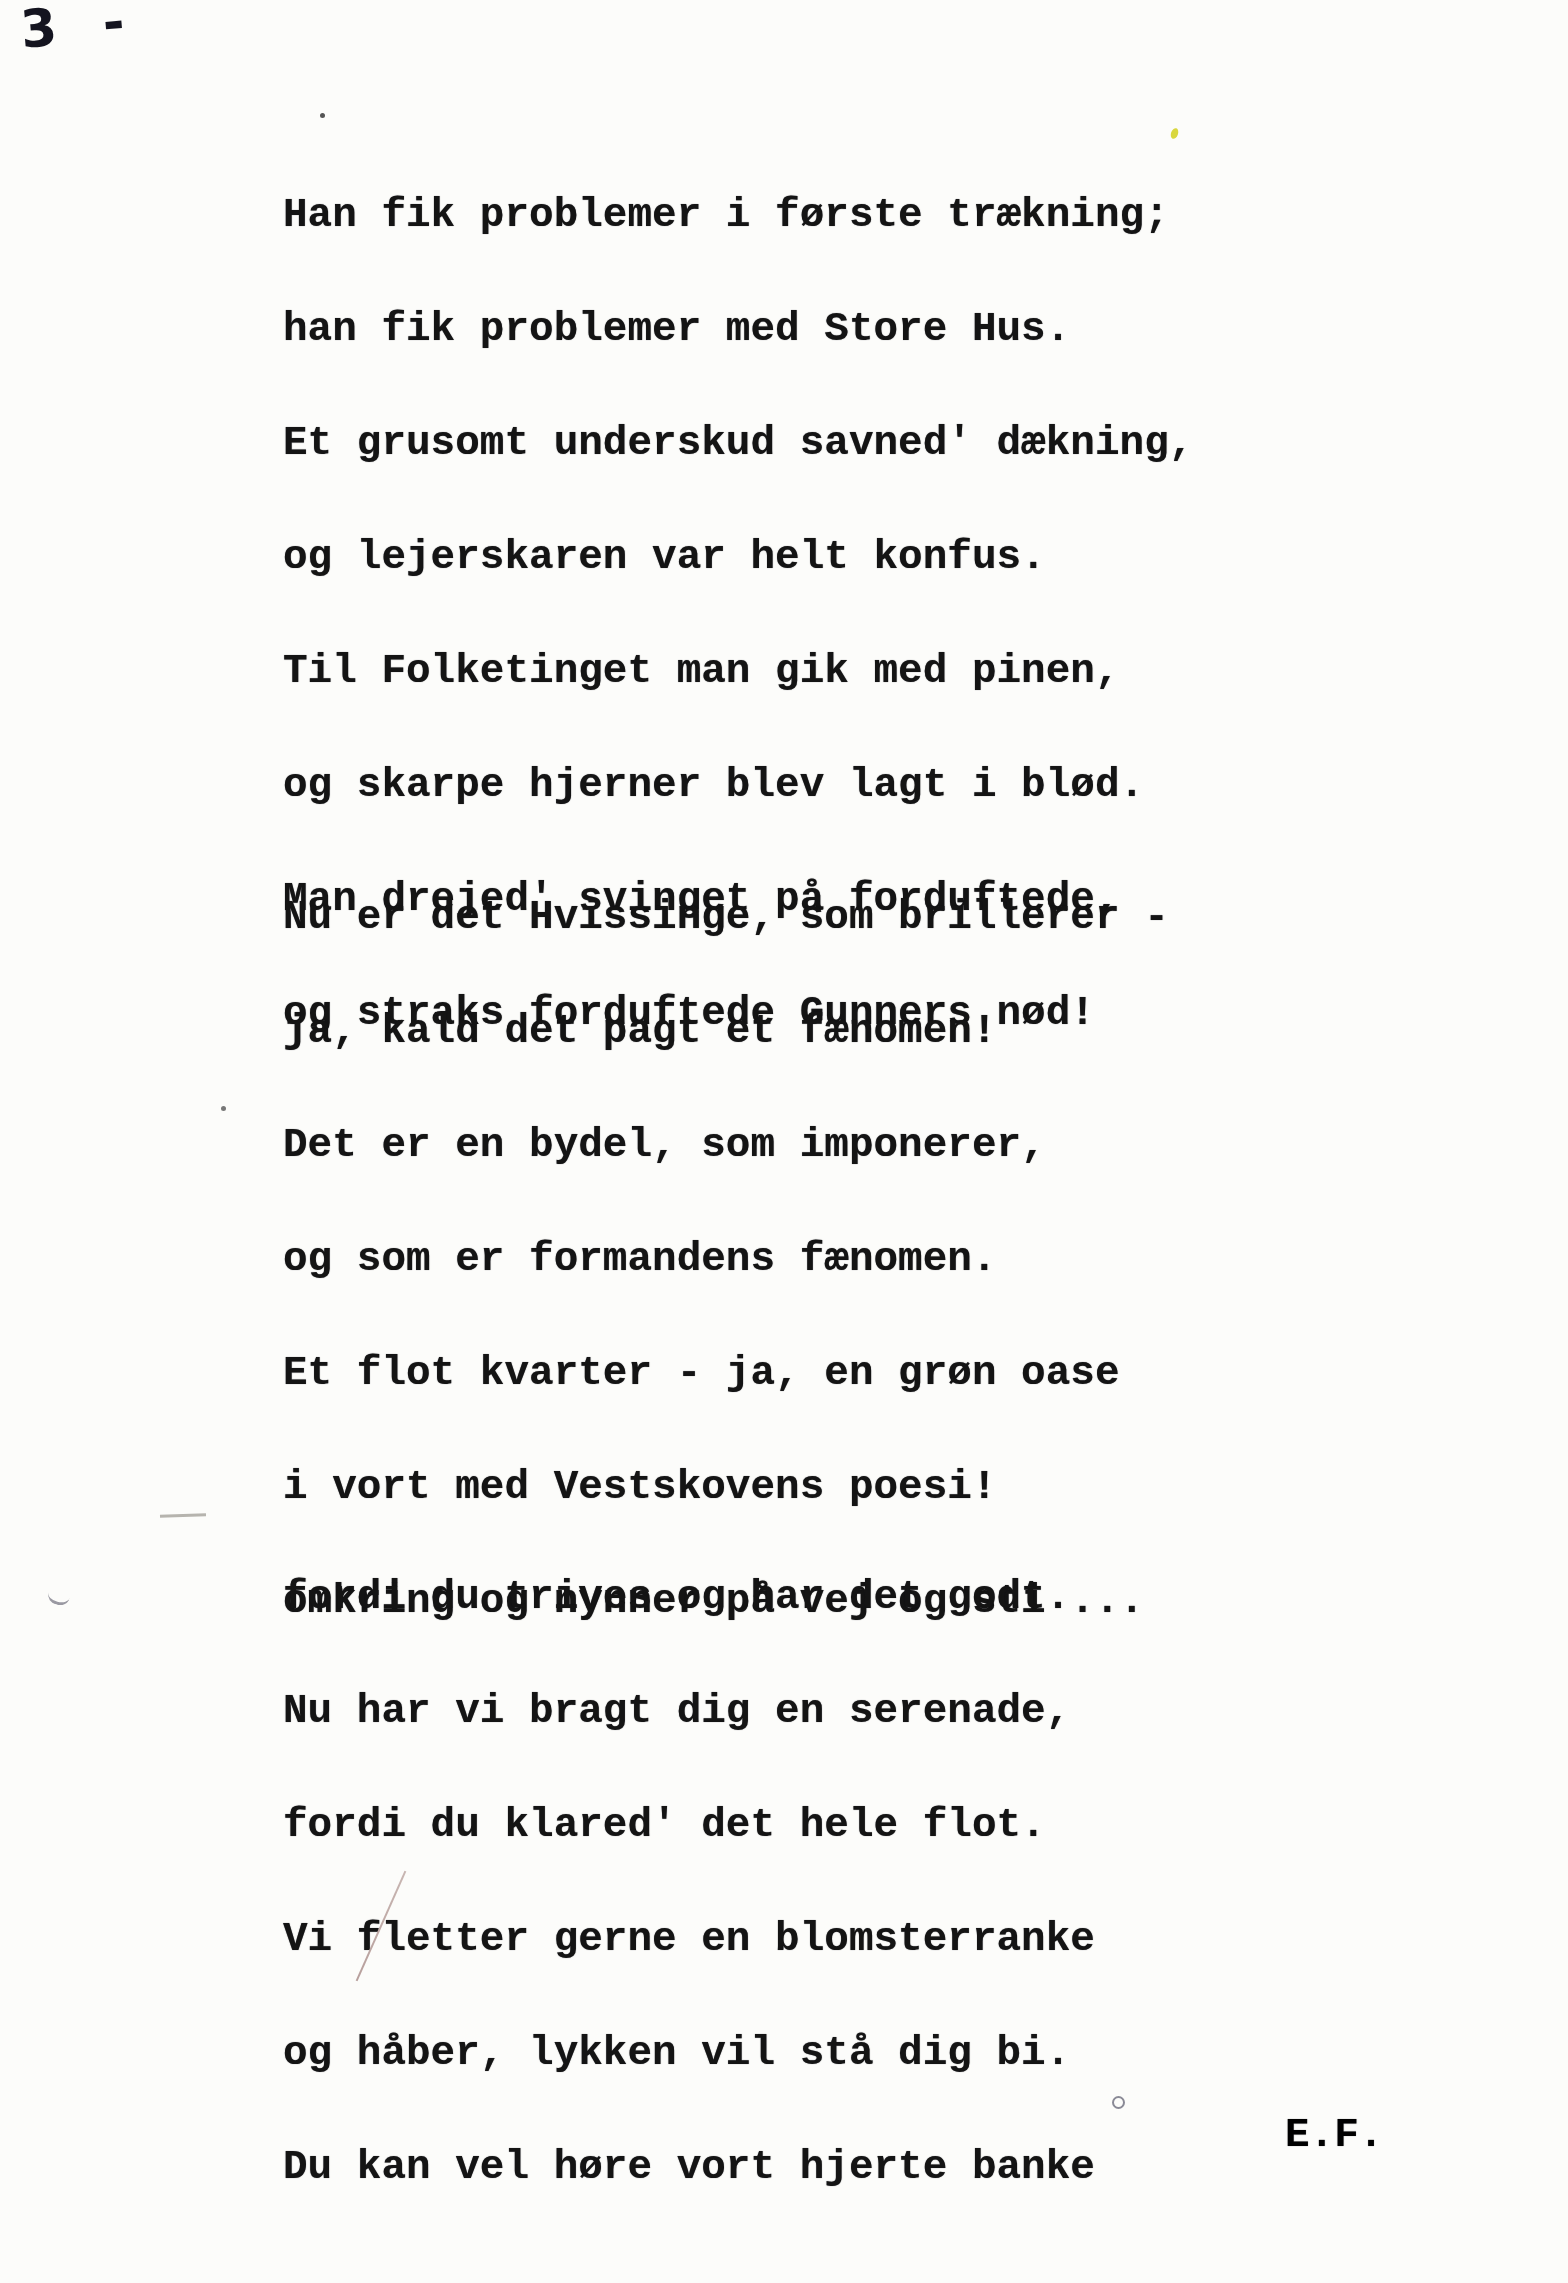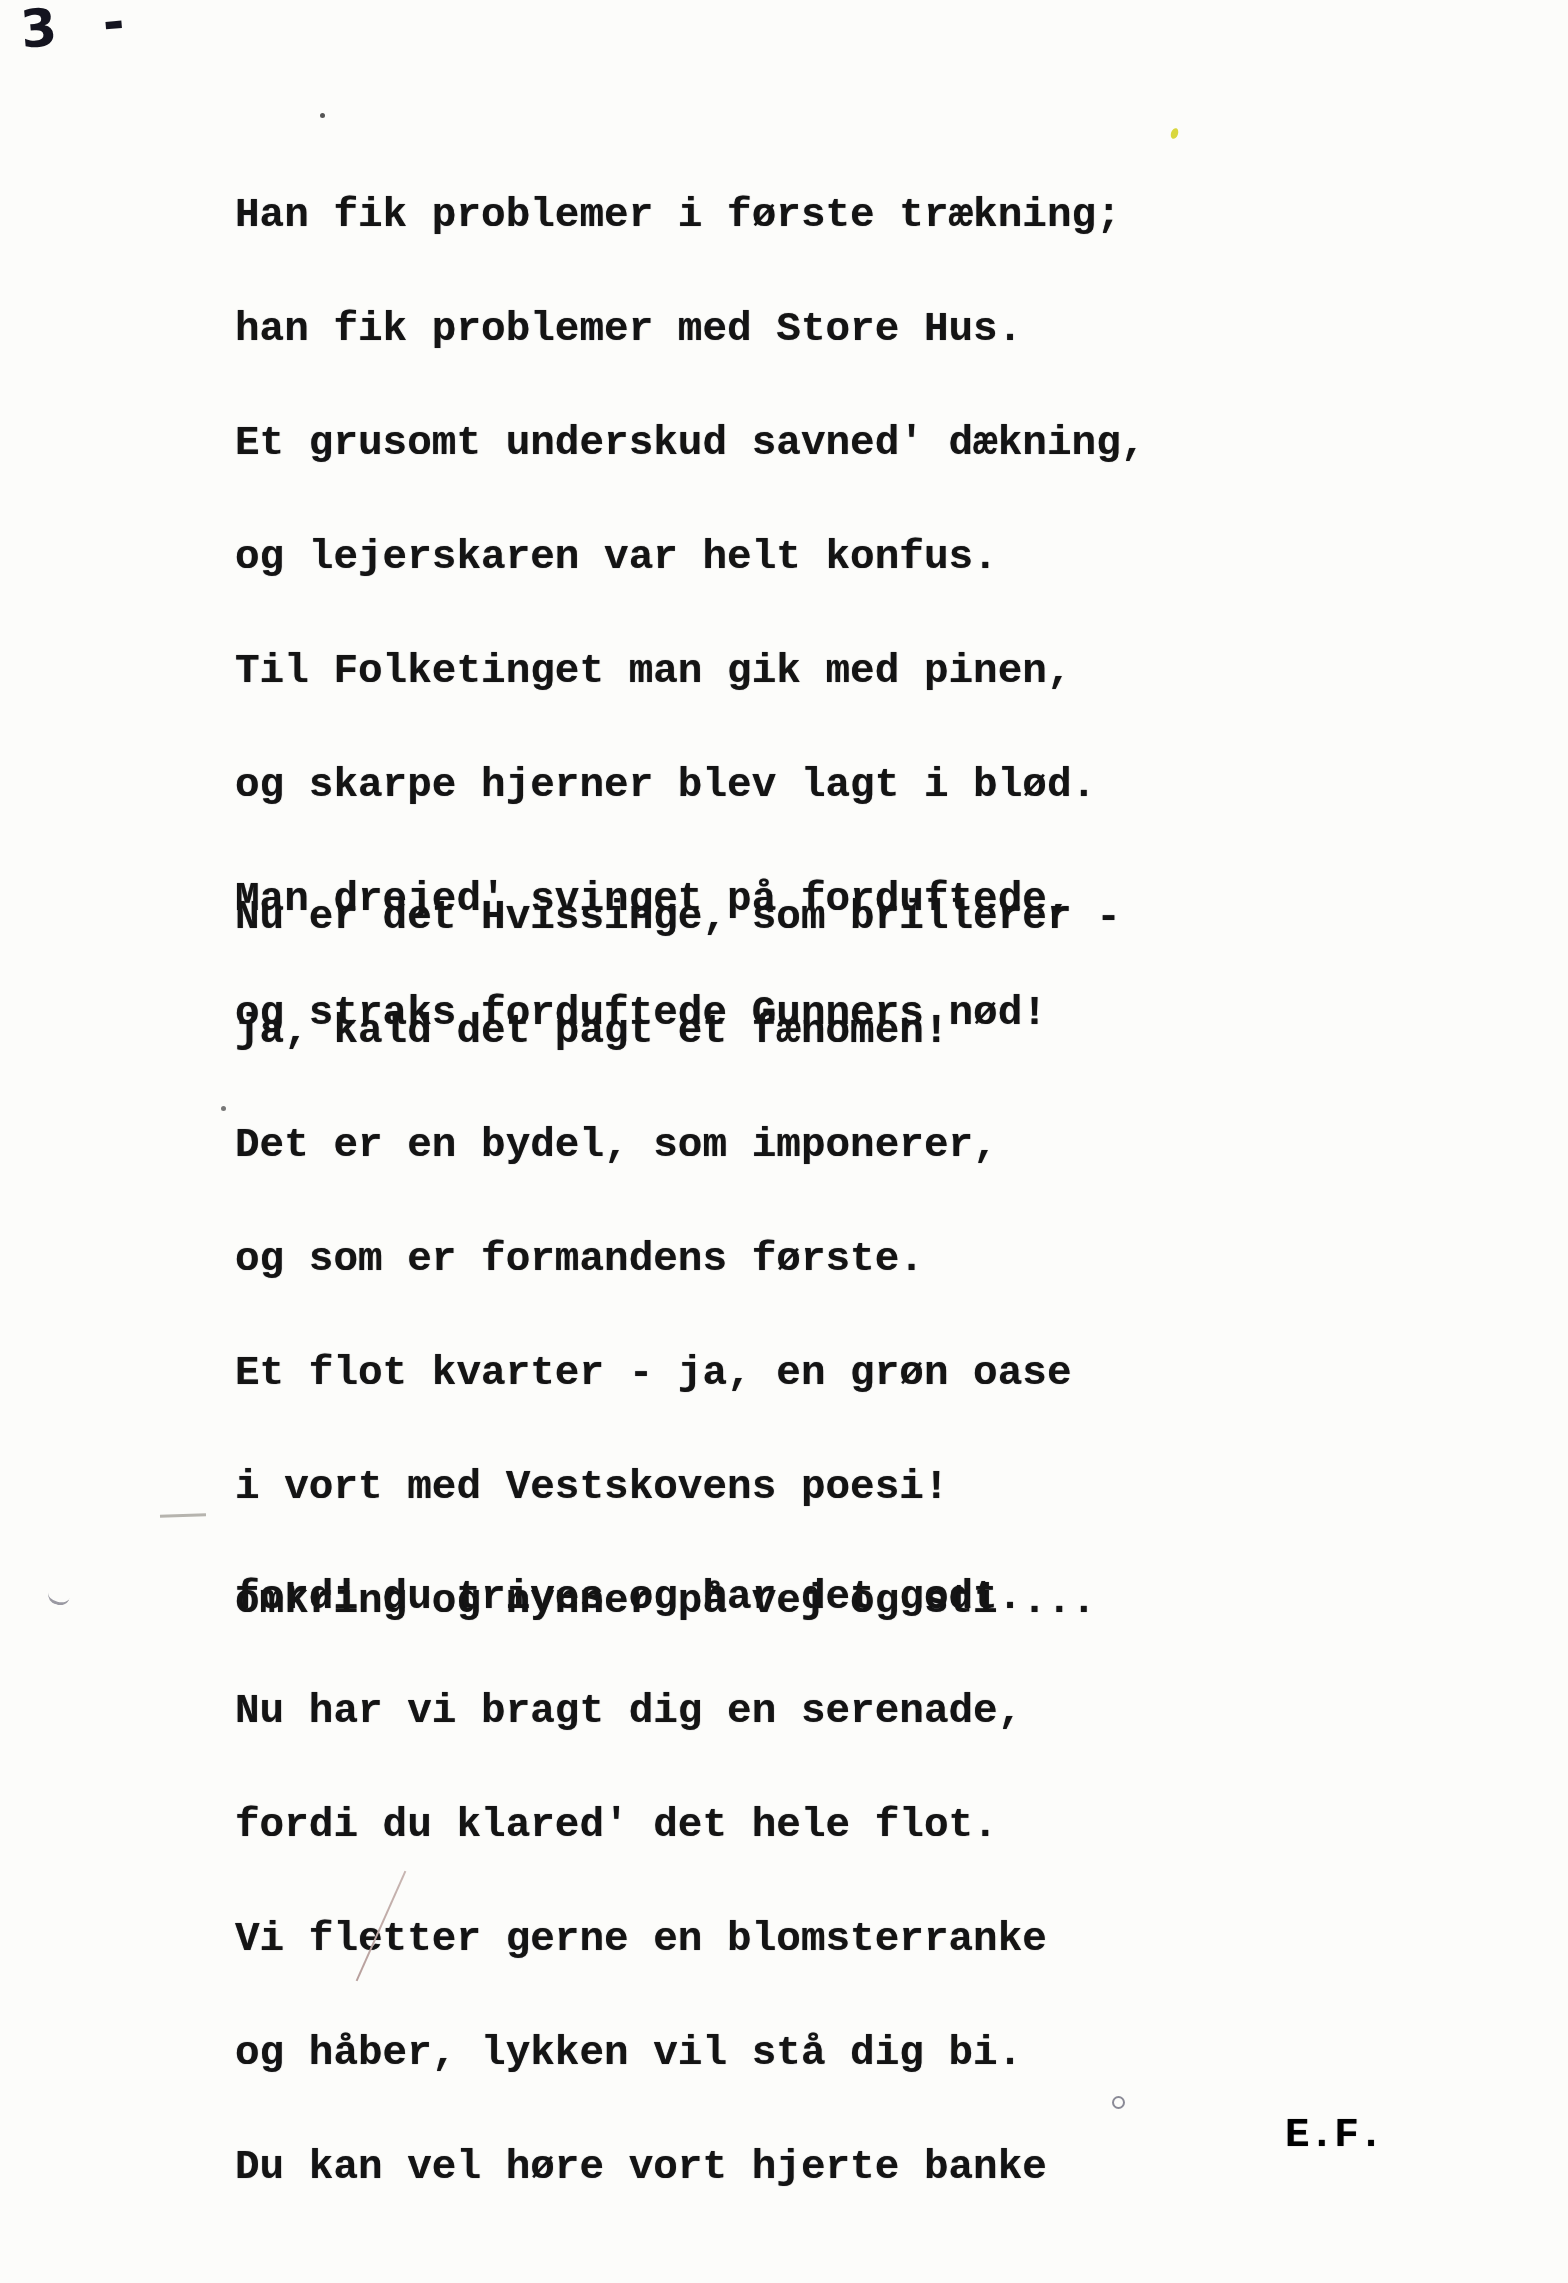--- a/index.html
+++ b/index.html
@@ -37,20 +37,21 @@
   }
   .line {
     display: block;
     height: 78px;
     line-height: 78px;
     font-size: 41px;
     font-weight: bold;
     color: #141414;
     text-shadow: 0 0 1px rgba(15,15,25,0.6);
     white-space: pre;
+    margin-left: 48px;
   }
   .stanza-1 { top: 140px; }
   .stanza-2 { top: 842px; }
   .stanza-3 { top: 1522px; }
   .signature {
     position: absolute;
     left: 1285px;
     top: 2096px;
     font-size: 41px;
     font-weight: bold;
@@ -106,21 +107,21 @@
     <span class="line">Til Folketinget man gik med pinen,</span>
     <span class="line">og skarpe hjerner blev lagt i blød.</span>
     <span class="line">Man drejed' svinget på forduftede,</span>
     <span class="line">og straks forduftede Gunners nød!</span>
   </div>
 
   <div class="stanza stanza-2">
     <span class="line">Nu er det Hvissinge, som brillerer -</span>
     <span class="line">ja, kald det pagt et fænomen!</span>
     <span class="line">Det er en bydel, som imponerer,</span>
-    <span class="line">og som er formandens første.</span>
+    <span class="line">og som er formandens fænomen.</span>
     <span class="line">Et flot kvarter - ja, en grøn oase</span>
     <span class="line">i vort med Vestskovens poesi!</span>
     <span class="line">omkring og nynner på vej og sti ...</span>
   </div>
 
   <div class="stanza stanza-3">
     <span class="line">fordi du trives og har det godt.</span>
     <span class="line">Nu har vi bragt dig en serenade,</span>
     <span class="line">fordi du klared' det hele flot.</span>
     <span class="line">Vi fletter gerne en blomsterranke</span>

